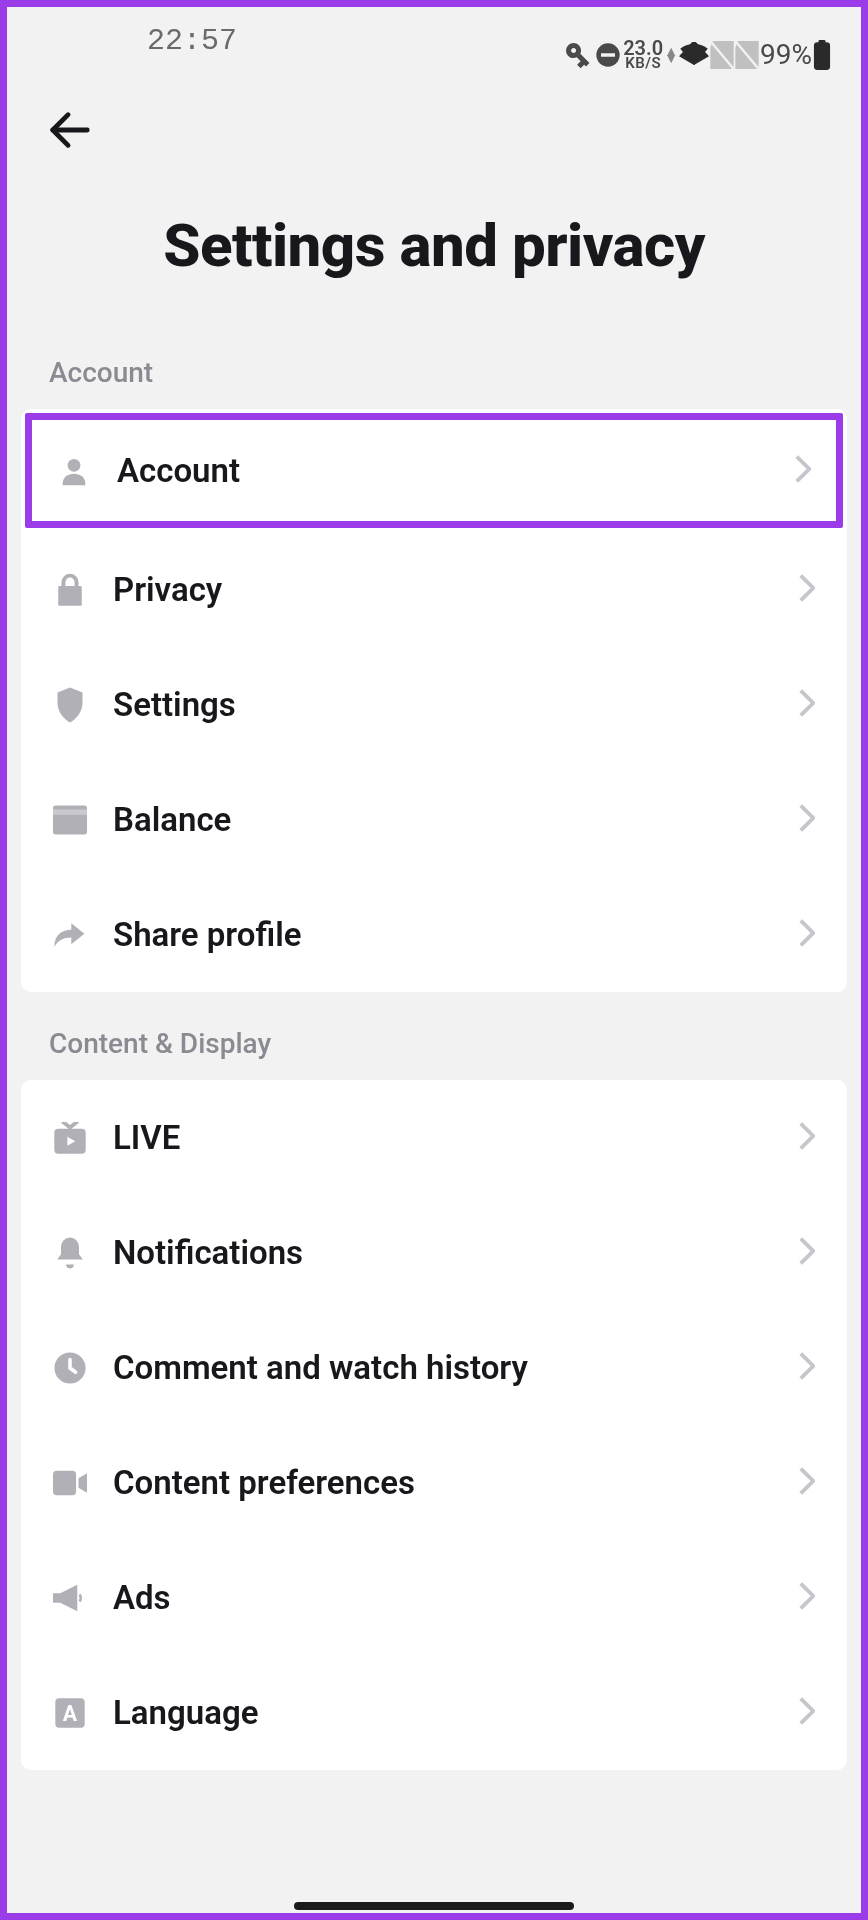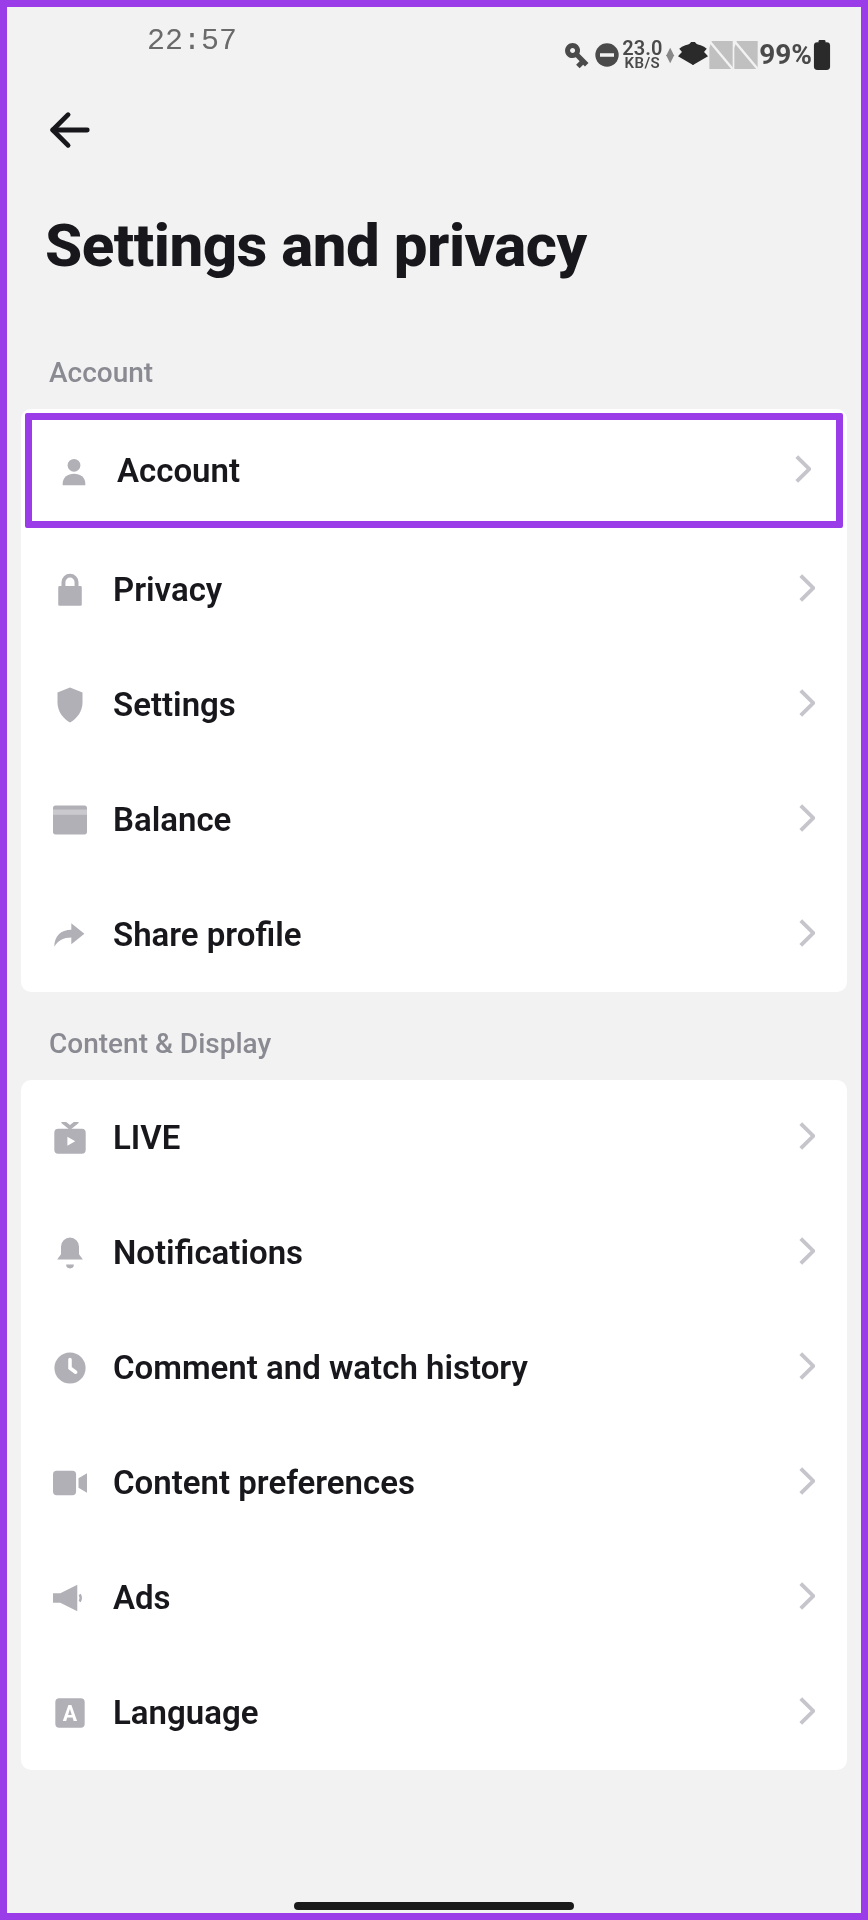--- a/index.html
+++ b/index.html
@@ -49,30 +49,31 @@
       display: block;
     }
     .kbs {
       display: flex;
       flex-direction: column;
       align-items: center;
       line-height: 0.9;
     }
     .kbs-top { font-size: 20px; font-weight: 600; }
     .kbs-bot { font-size: 15px; font-weight: 600; letter-spacing: 0.5px; }
-    .status-pct { font-size: 28px; font-weight: 700; }
+    .status-pct { font-size: 28px; font-weight: 400; }
     .arrows {
       display: flex;
       flex-direction: column;
       line-height: 0.5;
       font-size: 14px;
       color: #888;
     }
     .header-area {
       padding: 30px 38px 40px 38px;
+      text-align: center;
     }
     .back-btn {
       width: 50px;
       height: 50px;
       display: flex;
       align-items: center;
       justify-content: center;
       cursor: pointer;
     }
     .page-title {

